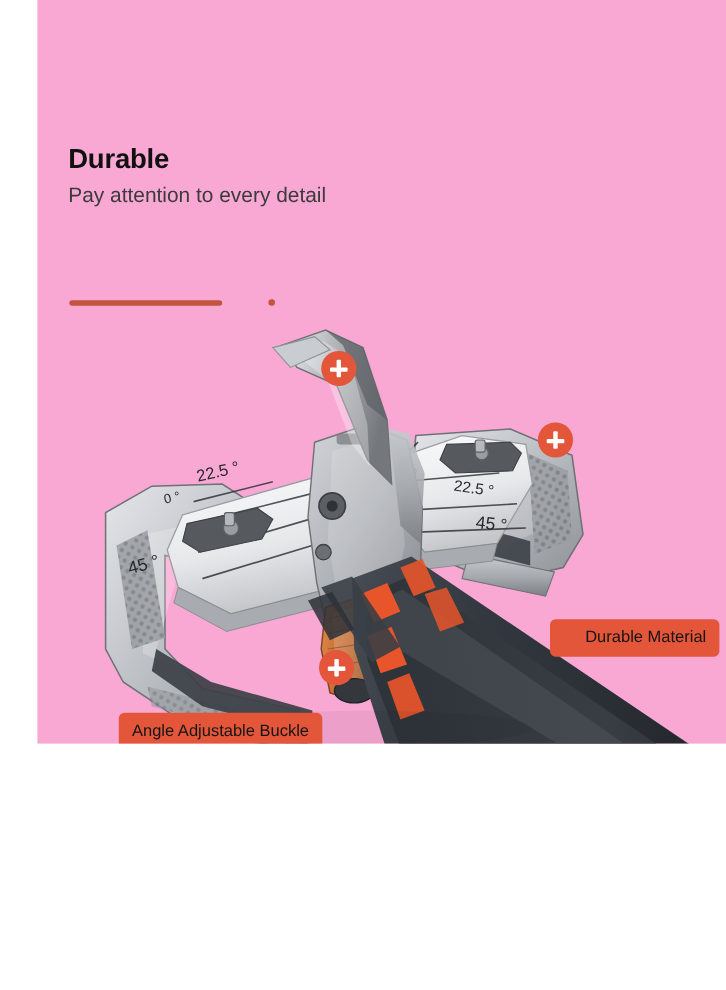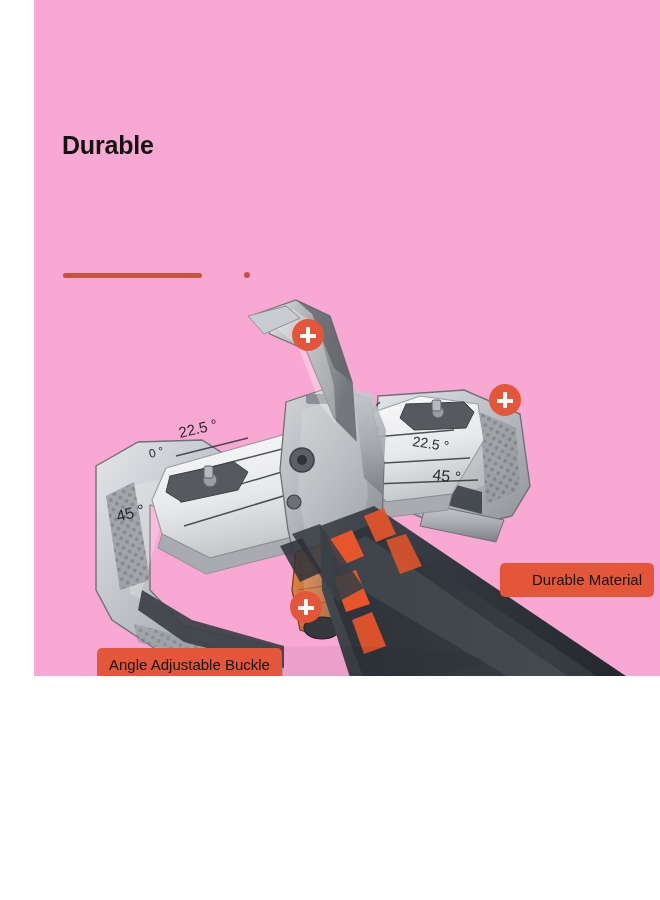--- a/index.html
+++ b/index.html
@@ -47,21 +47,21 @@
     color:#141414;
     border-radius:5px;
     font-size:15px;
     line-height:1;
     padding:9px 12px 10px 12px;
     white-space:nowrap;
     font-family:"Liberation Sans", sans-serif;
   }
   .badge-steel    { left:305px; top:316px; }
   .badge-material { left:466px; top:563px;padding-left:32px; }
-  .badge-buckle   { left:63px;  top:648px; }
+  .badge-buckle   { left:74px;  top:648px; }
 
   
   .plus {
     position:absolute; width:32px; height:32px; border-radius:50%;
     background:#e4563a;
   }
   .plus::before, .plus::after {
     content:""; position:absolute; background:#ffffff; border-radius:1px;
   }
   .plus::before { left:8px;  top:14.5px; width:16px; height:4px; }
@@ -70,20 +70,21 @@
   .plus-material { left:455px; top:384px; }
   .plus-buckle   { left:256px; top:591px; }
 </style>
 </head>
 <body>
 
 <div id="page">
 
   <div class="header">
     <div class="eyebrow">Durable</div>
+    <div class="subtitle">Pay attention to every detail</div>
   </div>
 
   <div class="rule-wrap">
     <div class="rule-line"></div>
     <div class="rule-dot"></div>
   </div>
 
   <div class="photo">
     <svg viewBox="0 0 660 500" xmlns="http://www.w3.org/2000/svg">
       <defs>

